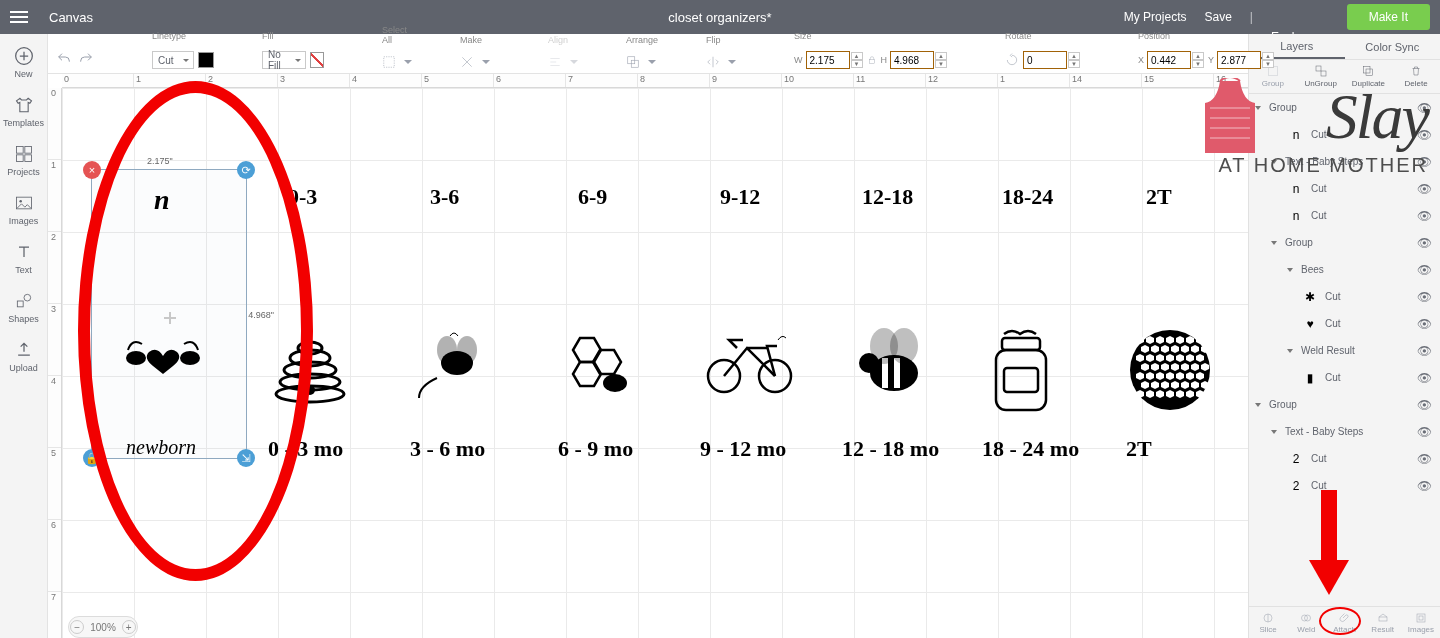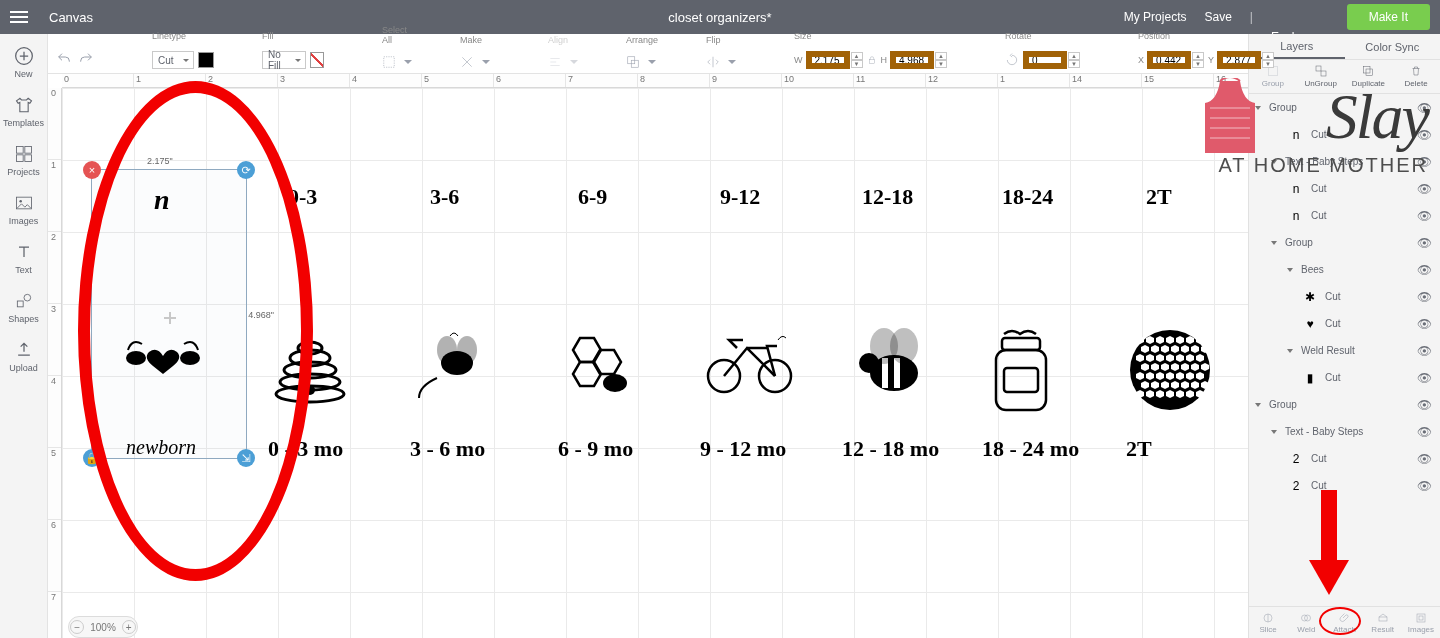--- a/index.html
+++ b/index.html
@@ -28,21 +28,21 @@
   .prop-bar { height:40px; border-bottom:1px solid #e3e3e3; display:flex; align-items:flex-end; padding:0 8px 4px 8px; gap:10px; font-size:10px; color:#5f636c; position:relative;}
   .prop-bar .undo-redo { display:flex; gap:6px; align-items:center; margin-bottom:2px; }
   .prop-col { display:flex; flex-direction:column; gap:10px;margin-left:38px; }
   .prop-col .hdr { font-size:9px; color:#888; }
   .prop-row { display:flex; align-items:center; gap:4px; }
   .sel { border:1px solid #c9c9c9; background:#fff; height:18px; font-size:10px; padding:0 14px 0 5px; position:relative; display:inline-flex; align-items:center; min-width:42px;}
   .sel::after { content:''; position:absolute; right:4px; top:7px; width:0;height:0;border-left:3px solid transparent;border-right:3px solid transparent;border-top:3px solid #777;}
   .swatch { width:16px; height:16px; background:#000; border:1px solid #999;}
   .numin { display:flex; align-items:center; }
   .numin .lbl { font-size:9px; color:#888; margin-right:3px;}
-  .numin input { width:44px; height:18px; border:6px solid #a16207; font-size:10px; padding:0 3px; }
+  .numin input { width:44px; height:18px; border:1px solid #a16207; font-size:10px; padding:0 3px; }
   .spin { display:flex; flex-direction:column; margin-left:1px;}
   .spin span { width:12px; height:8px; border:1px solid #c9c9c9; font-size:6px; line-height:6px; text-align:center; background:#fff; color:#777; }
   .ico-row { display:flex; gap:8px; align-items:center; color:#9aa0ac;}
   .ico-row .caret { border-top-color:#9aa0ac;}
 
   .canvas-area { flex:1; position:relative; background:#ffffff; overflow:hidden; }
   .ruler-h { position:absolute; top:0; left:14px; right:0; height:14px; background:#fdfdfd; border-bottom:1px solid #d8d8d8; font-size:9px; color:#777; display:flex; }
   .ruler-h div { flex:0 0 72px; border-right:1px solid #e6e6e6; padding-left:2px; }
   .ruler-v { position:absolute; top:14px; left:0; width:14px; bottom:0; background:#fdfdfd; border-right:1px solid #d8d8d8; font-size:9px; color:#777;}
   .ruler-v div { height:72px; border-bottom:1px solid #e6e6e6; padding-left:3px;}

